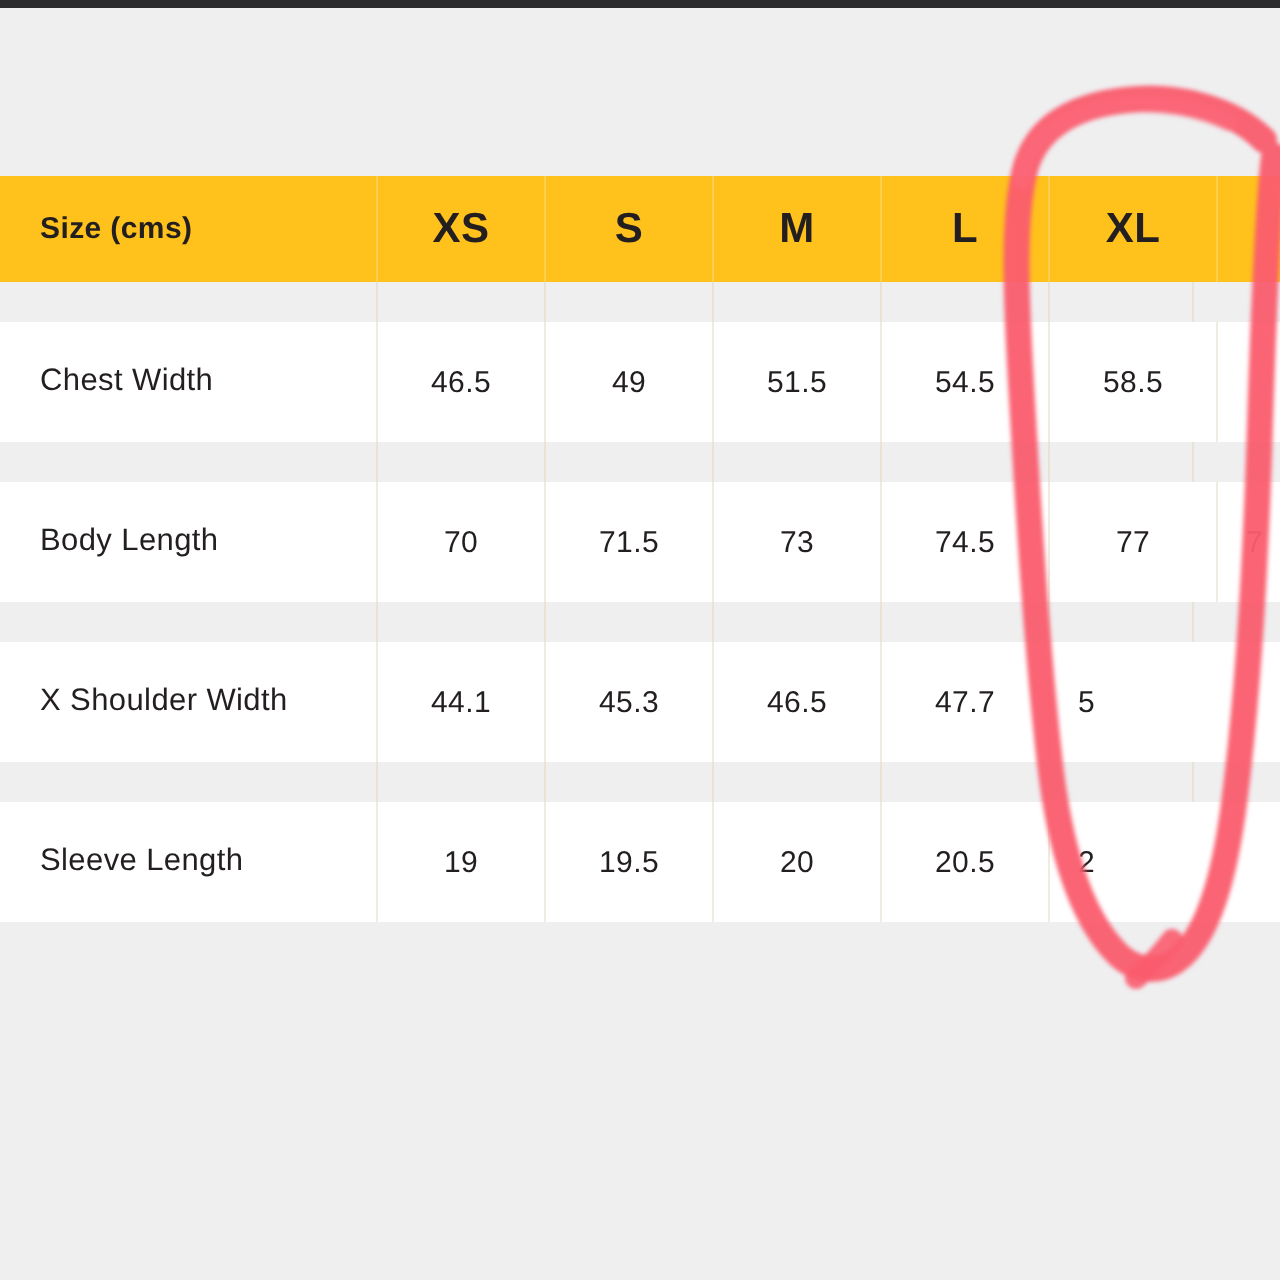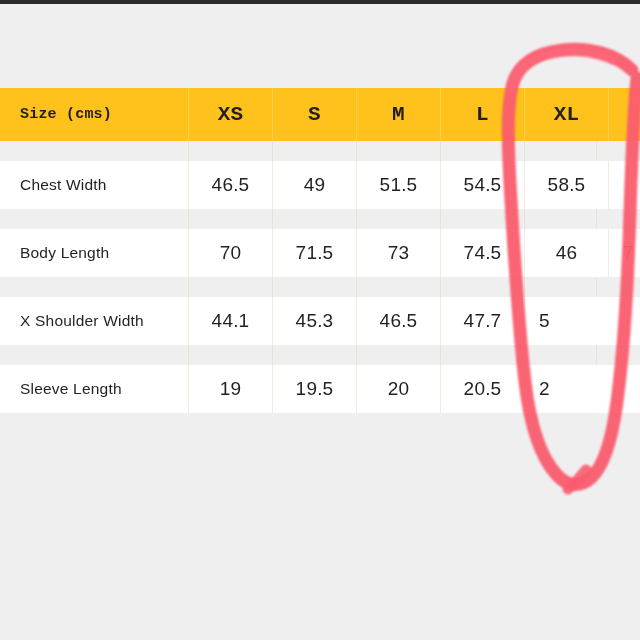--- a/index.html
+++ b/index.html
@@ -37,25 +37,24 @@
     width: 640px;
     box-sizing: border-box;
     display: flex;
     align-items: center;
     overflow: hidden;
   }
 
   .row.header {
     height: 53px;
     background: #ffc21c;
-    font-family: Liberation Mono, monospace;
   }
 
   .row.data {
-    height: 48px;
+    height: 60px;
     background: #ffffff;
   }
 
   .gap {
     width: 640px;
     height: 20px;
     background: #efeff0;
   }
 
   
@@ -79,21 +78,21 @@
   }
   .row.header .cell.label {
     font-weight: bold;
     font-size: 15px;
   }
 
   
   .cell.val {
     width: 84px;
     justify-content: center;
-    font-size: 19px;
+    font-size: 15px;
     letter-spacing: 0.2px;
     border-left: 1px solid rgba(210,190,120,0.16);
   }
   .row.header .cell.val {
     font-weight: bold;
     font-size: 21px;
     border-left: 1px solid rgba(255,255,255,0.22);
   }
   .row.data .cell.val {
     border-left: 1px solid rgba(228,220,196,0.55);
@@ -174,21 +173,21 @@
     <span class="tick" style="left:524px"></span>
     <span class="tick" style="left:596px"></span>
   </div>
 
   <div class="row data">
     <div class="cell label">Body Length</div>
     <div class="cell val">70</div>
     <div class="cell val">71.5</div>
     <div class="cell val">73</div>
     <div class="cell val">74.5</div>
-    <div class="cell val">46</div>
+    <div class="cell val">77</div>
     <div class="cell val clipped">7</div>
   </div>
 
   <div class="gap">
     <span class="tick" style="left:188px"></span>
     <span class="tick" style="left:272px"></span>
     <span class="tick" style="left:356px"></span>
     <span class="tick" style="left:440px"></span>
     <span class="tick" style="left:524px"></span>
     <span class="tick" style="left:596px"></span>

